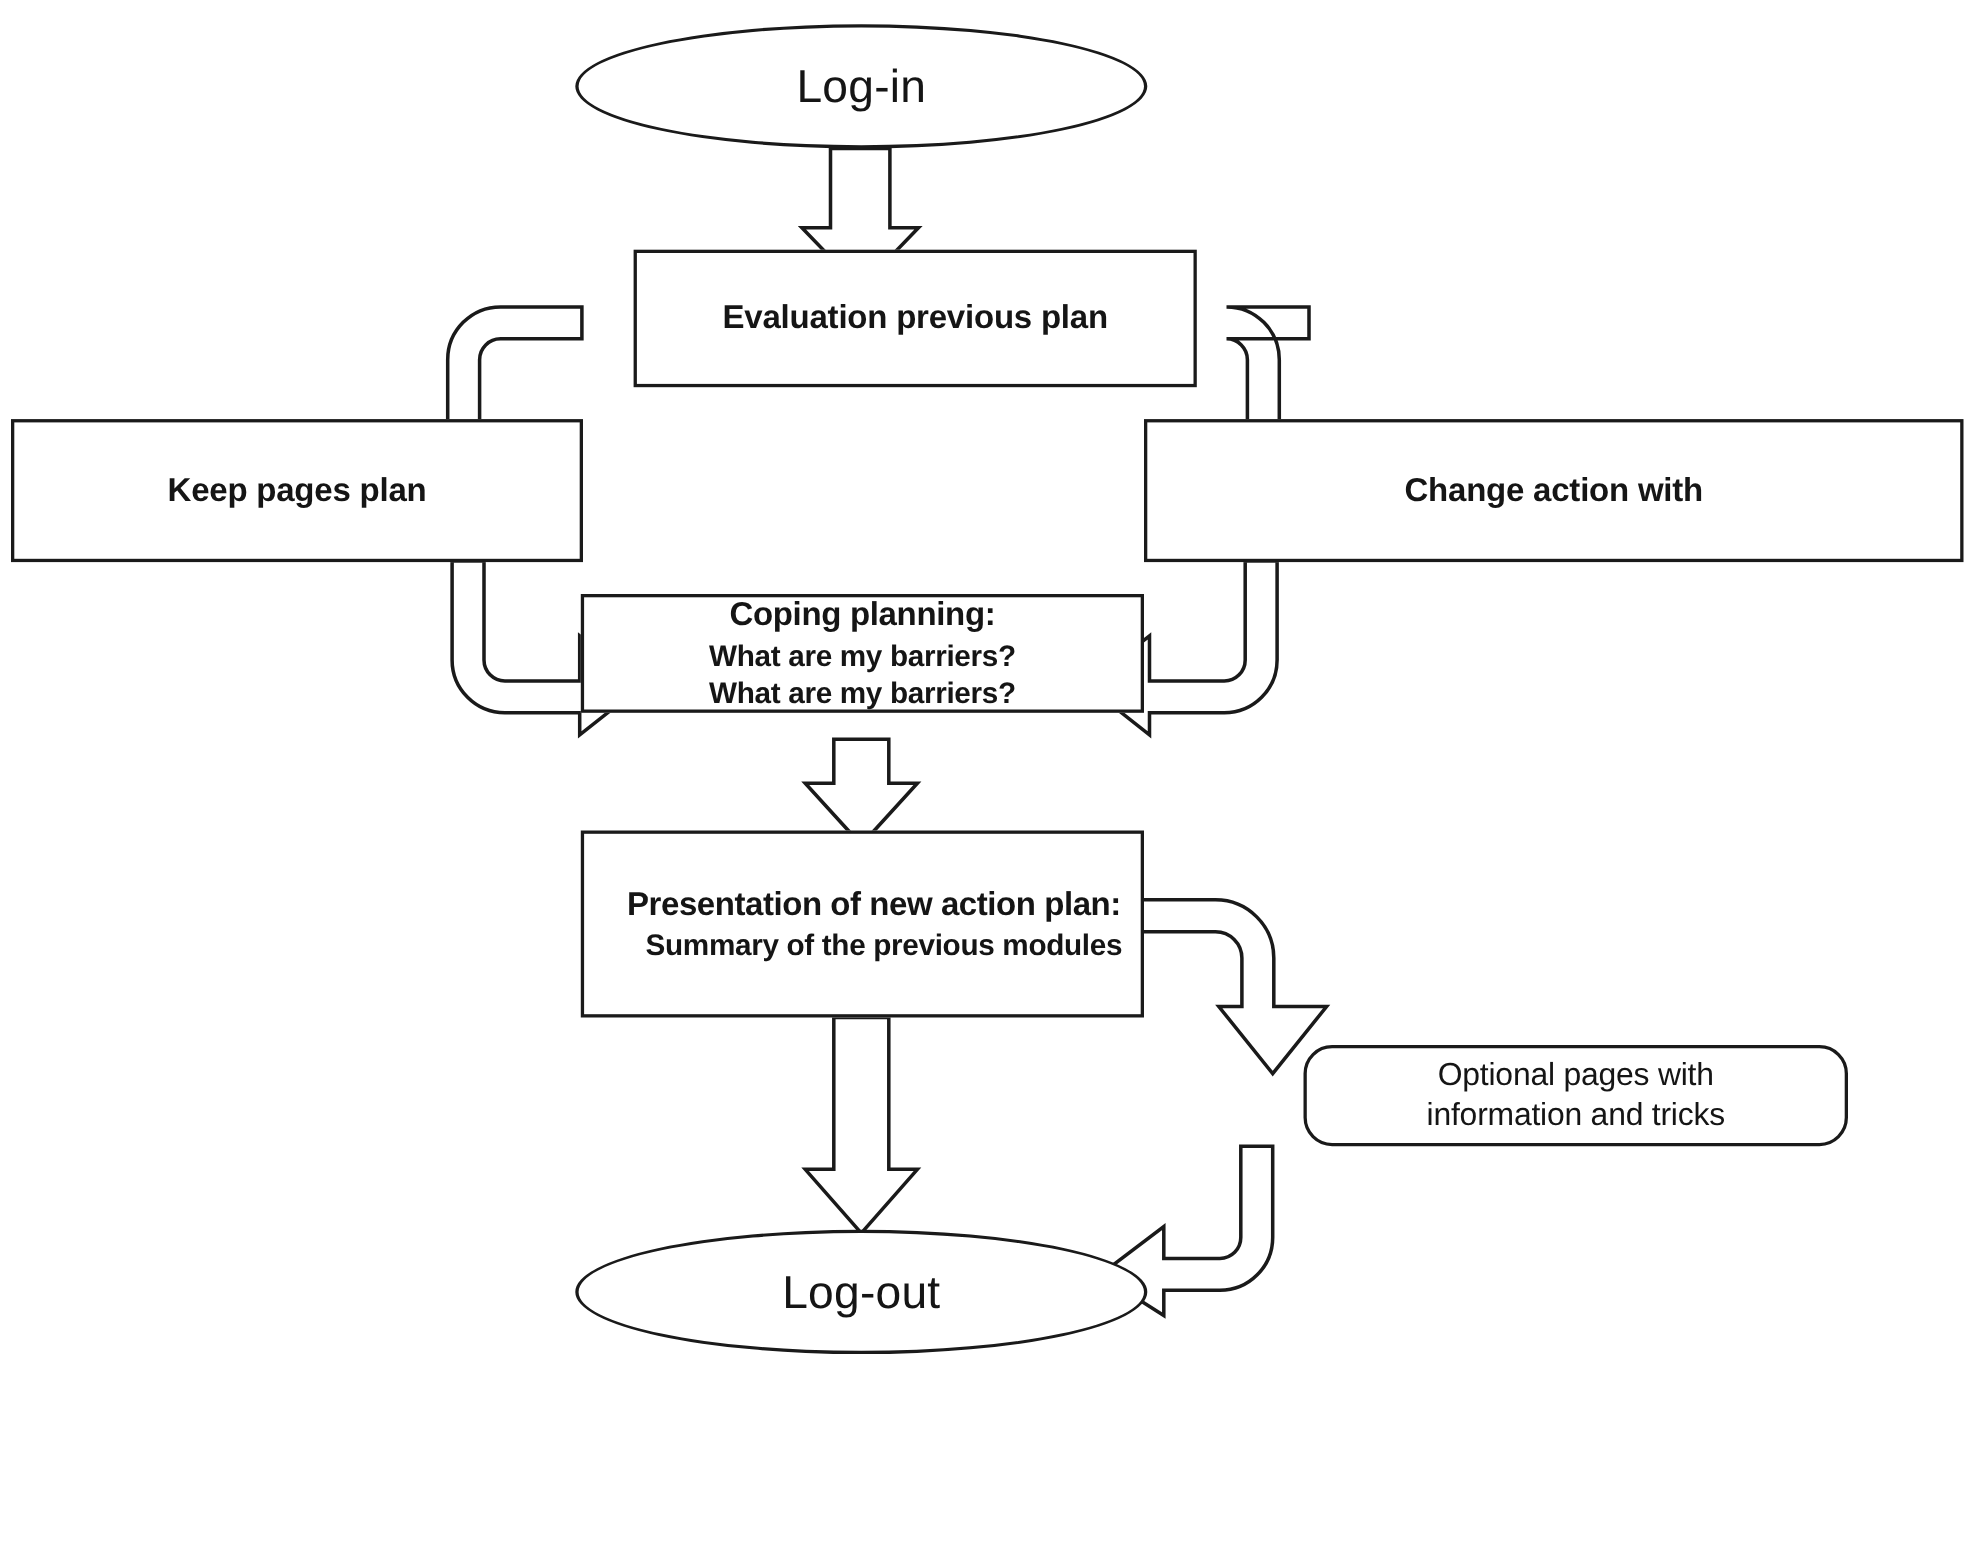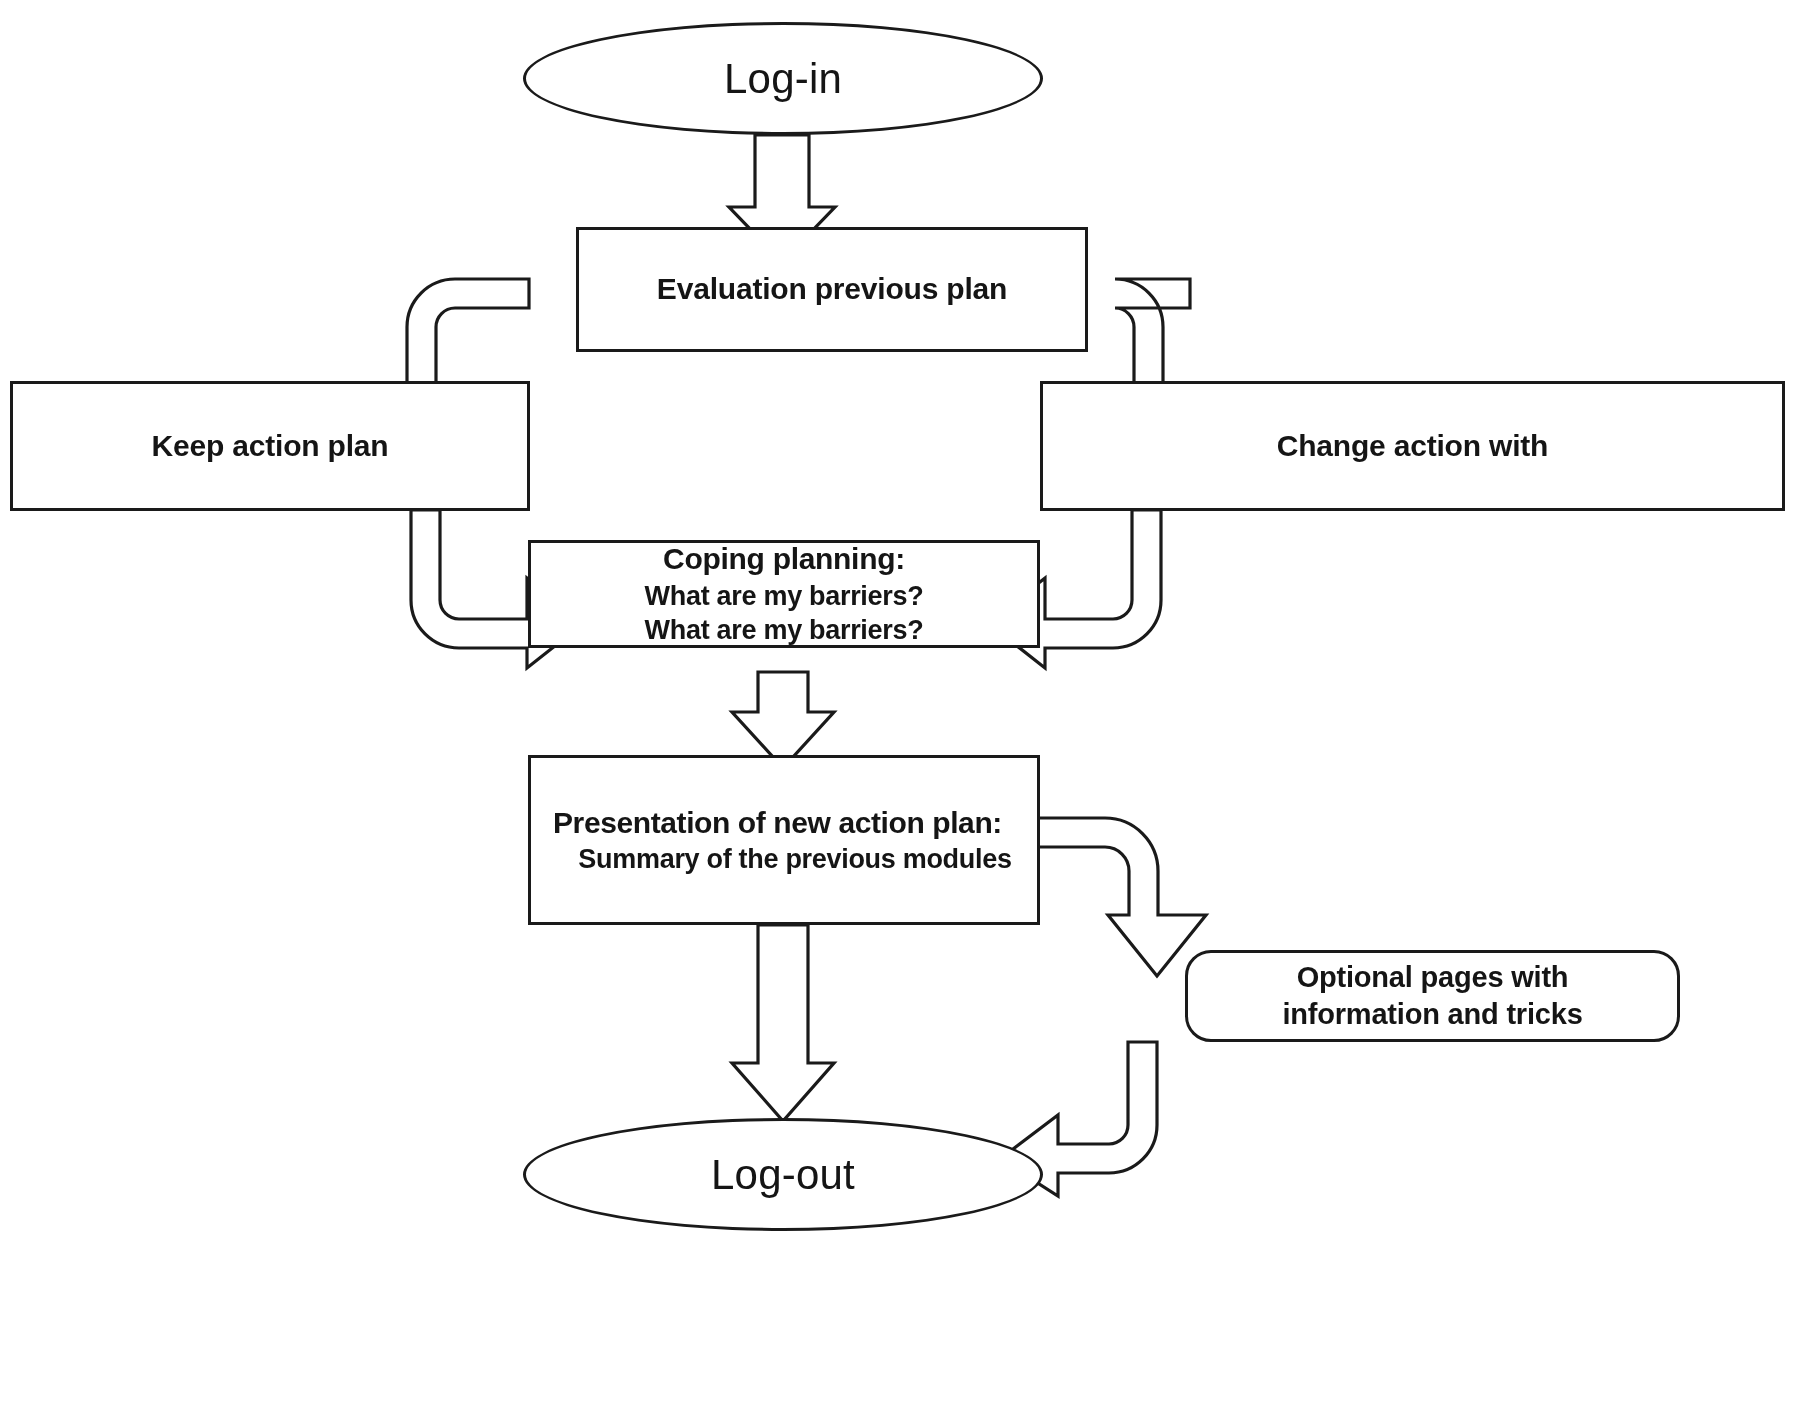--- a/index.html
+++ b/index.html
@@ -67,26 +67,26 @@
     font-weight: 600;
     letter-spacing: -0.3px;
   }
   .line-2, .line-3 {
     font-size: 27px;
     font-weight: 700;
     letter-spacing: -0.3px;
   }
   .opt-line {
     font-size: 29px;
-    font-weight: 700;
+    font-weight: 400;
     letter-spacing: -0.2px;
   }
   .pres-block {
     align-items: flex-start;
-    padding-left: 22px;
+    padding-left: 39px;
   }
   .pres-line-1 {
     font-size: 30px;
     font-weight: 600;
     letter-spacing: -0.4px;
   }
   .pres-line-2 {
     font-size: 27px;
     font-weight: 600;
     letter-spacing: -0.3px;
@@ -189,21 +189,21 @@
 
   <div class="node ellipse" style="left:523px; top:22px; width:520px; height:113px;">
     <span class="terminal-label">Log-in</span>
   </div>
 
   <div class="node" style="left:528px; top:227px; width:512px; height:125px;margin-left:48px;">
     <span class="proc-label">Evaluation previous plan</span>
   </div>
 
   <div class="node" style="left:10px; top:381px; width:520px; height:130px;">
-    <span class="proc-label">Keep action plan</span>
+    <span class="proc-label">Keep pages plan</span>
   </div>
 
   <div class="node" style="left:1040px; top:381px; width:745px; height:130px;">
     <span class="proc-label">Change action with</span>
   </div>
 
   <div class="node multi" style="left:528px; top:540px; width:512px; height:108px;">
     <span class="line-1">Coping planning:</span>
     <span class="line-2">What are my barriers?</span>
     <span class="line-3">What are my barriers?</span>

